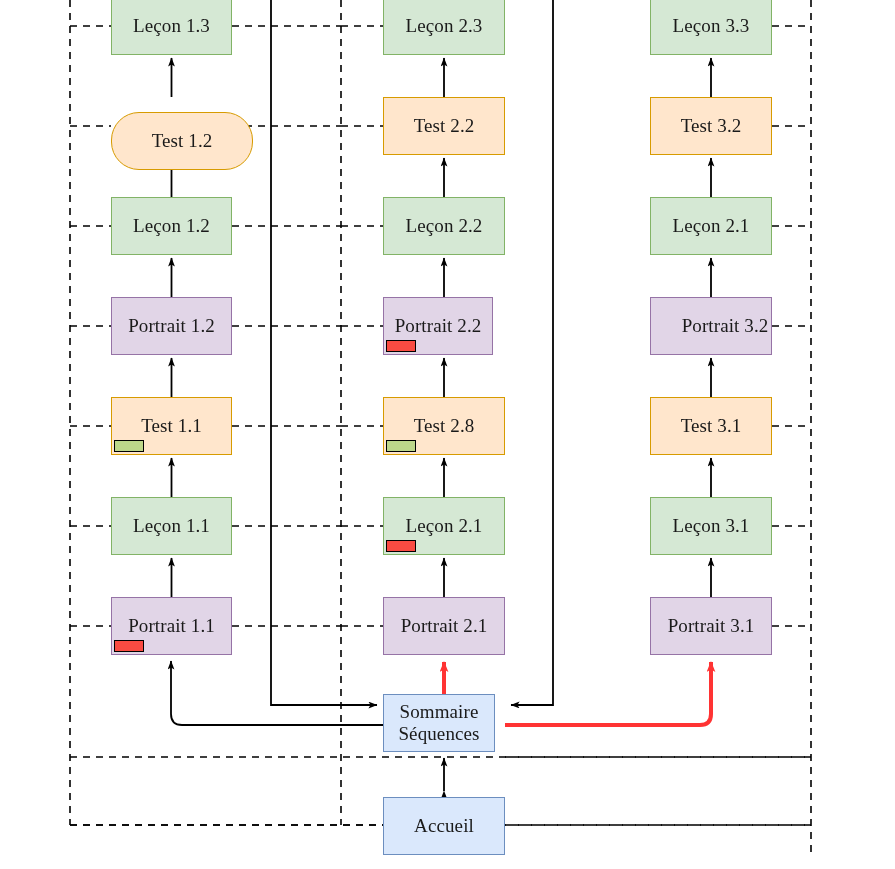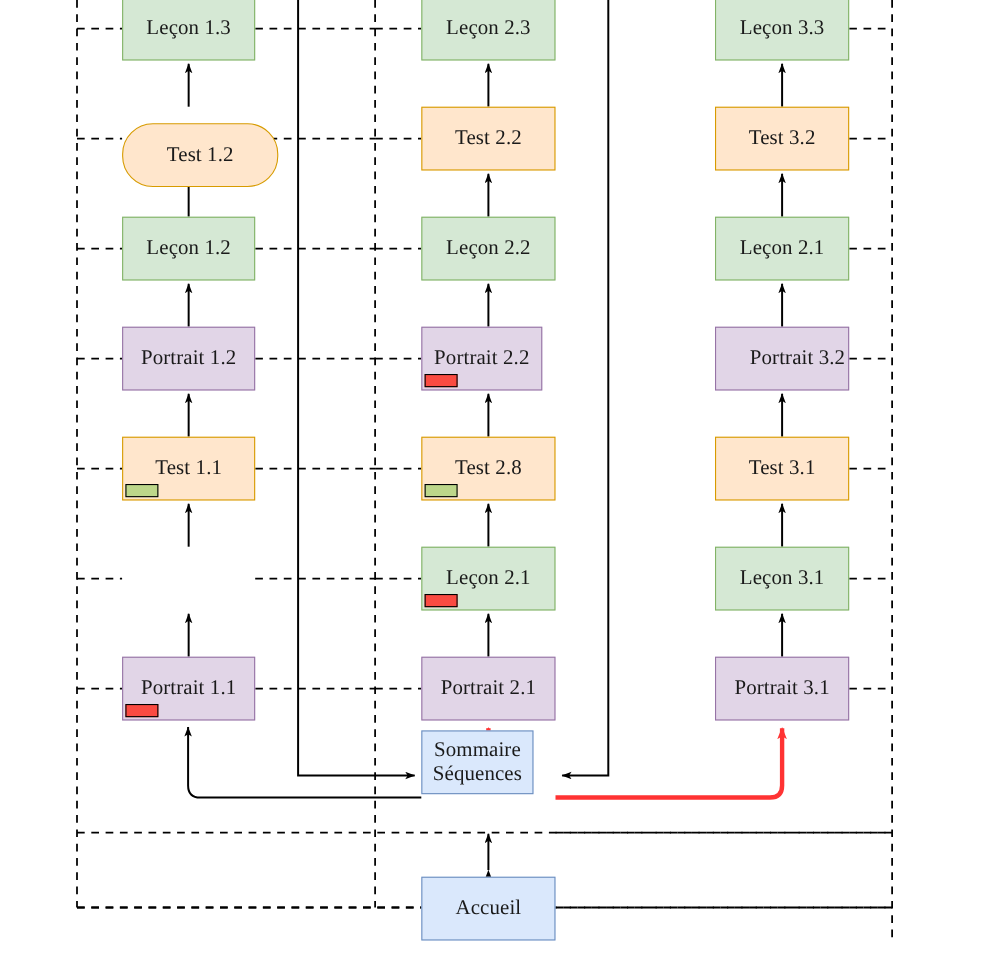--- a/index.html
+++ b/index.html
@@ -132,20 +132,23 @@
     <div class="node lecon" style="left: 111px; top: 197px; width: 121px; height: 58px;">
       <span class="label">Leçon 1.2</span>
     </div>
     <div class="node portrait" style="left: 111px; top: 297px; width: 121px; height: 58px;">
       <span class="label">Portrait 1.2</span>
     </div>
     <div class="node test" style="left: 111px; top: 397px; width: 121px; height: 58px;">
       <span class="label">Test 1.1</span>
       <span class="status green"></span>
     </div>
+    <div class="node lecon" style="left: 111px; top: 497px; width: 121px; height: 58px;">
+      <span class="label">Leçon 1.1</span>
+    </div>
     <div class="node portrait" style="left: 111px; top: 597px; width: 121px; height: 58px;">
       <span class="label">Portrait 1.1</span>
       <span class="status red"></span>
     </div>
     <div class="node lecon" style="left: 383px; top: -3px; width: 122px; height: 58px;">
       <span class="label">Leçon 2.3</span>
     </div>
     <div class="node test" style="left: 383px; top: 97px; width: 122px; height: 58px;">
       <span class="label">Test 2.2</span>
     </div>
@@ -181,20 +184,20 @@
     </div>
     <div class="node test" style="left: 650px; top: 397px; width: 122px; height: 58px;">
       <span class="label">Test 3.1</span>
     </div>
     <div class="node lecon" style="left: 650px; top: 497px; width: 122px; height: 58px;">
       <span class="label">Leçon 3.1</span>
     </div>
     <div class="node portrait" style="left: 650px; top: 597px; width: 122px; height: 58px; text-align: center;">
       <span class="label">Portrait 3.1</span>
     </div>
-    <div class="node page" style="left: 383px; top: 664px; width: 102px; height: 58px;">
+    <div class="node page" style="left: 383px; top: 694px; width: 112px; height: 58px;">
       <span class="label">Sommaire
 Séquences</span>
     </div>
     <div class="node page" style="left: 383px; top: 797px; width: 122px; height: 58px;">
       <span class="label">Accueil</span>
     </div>
   </div>
 
 </body></html>

